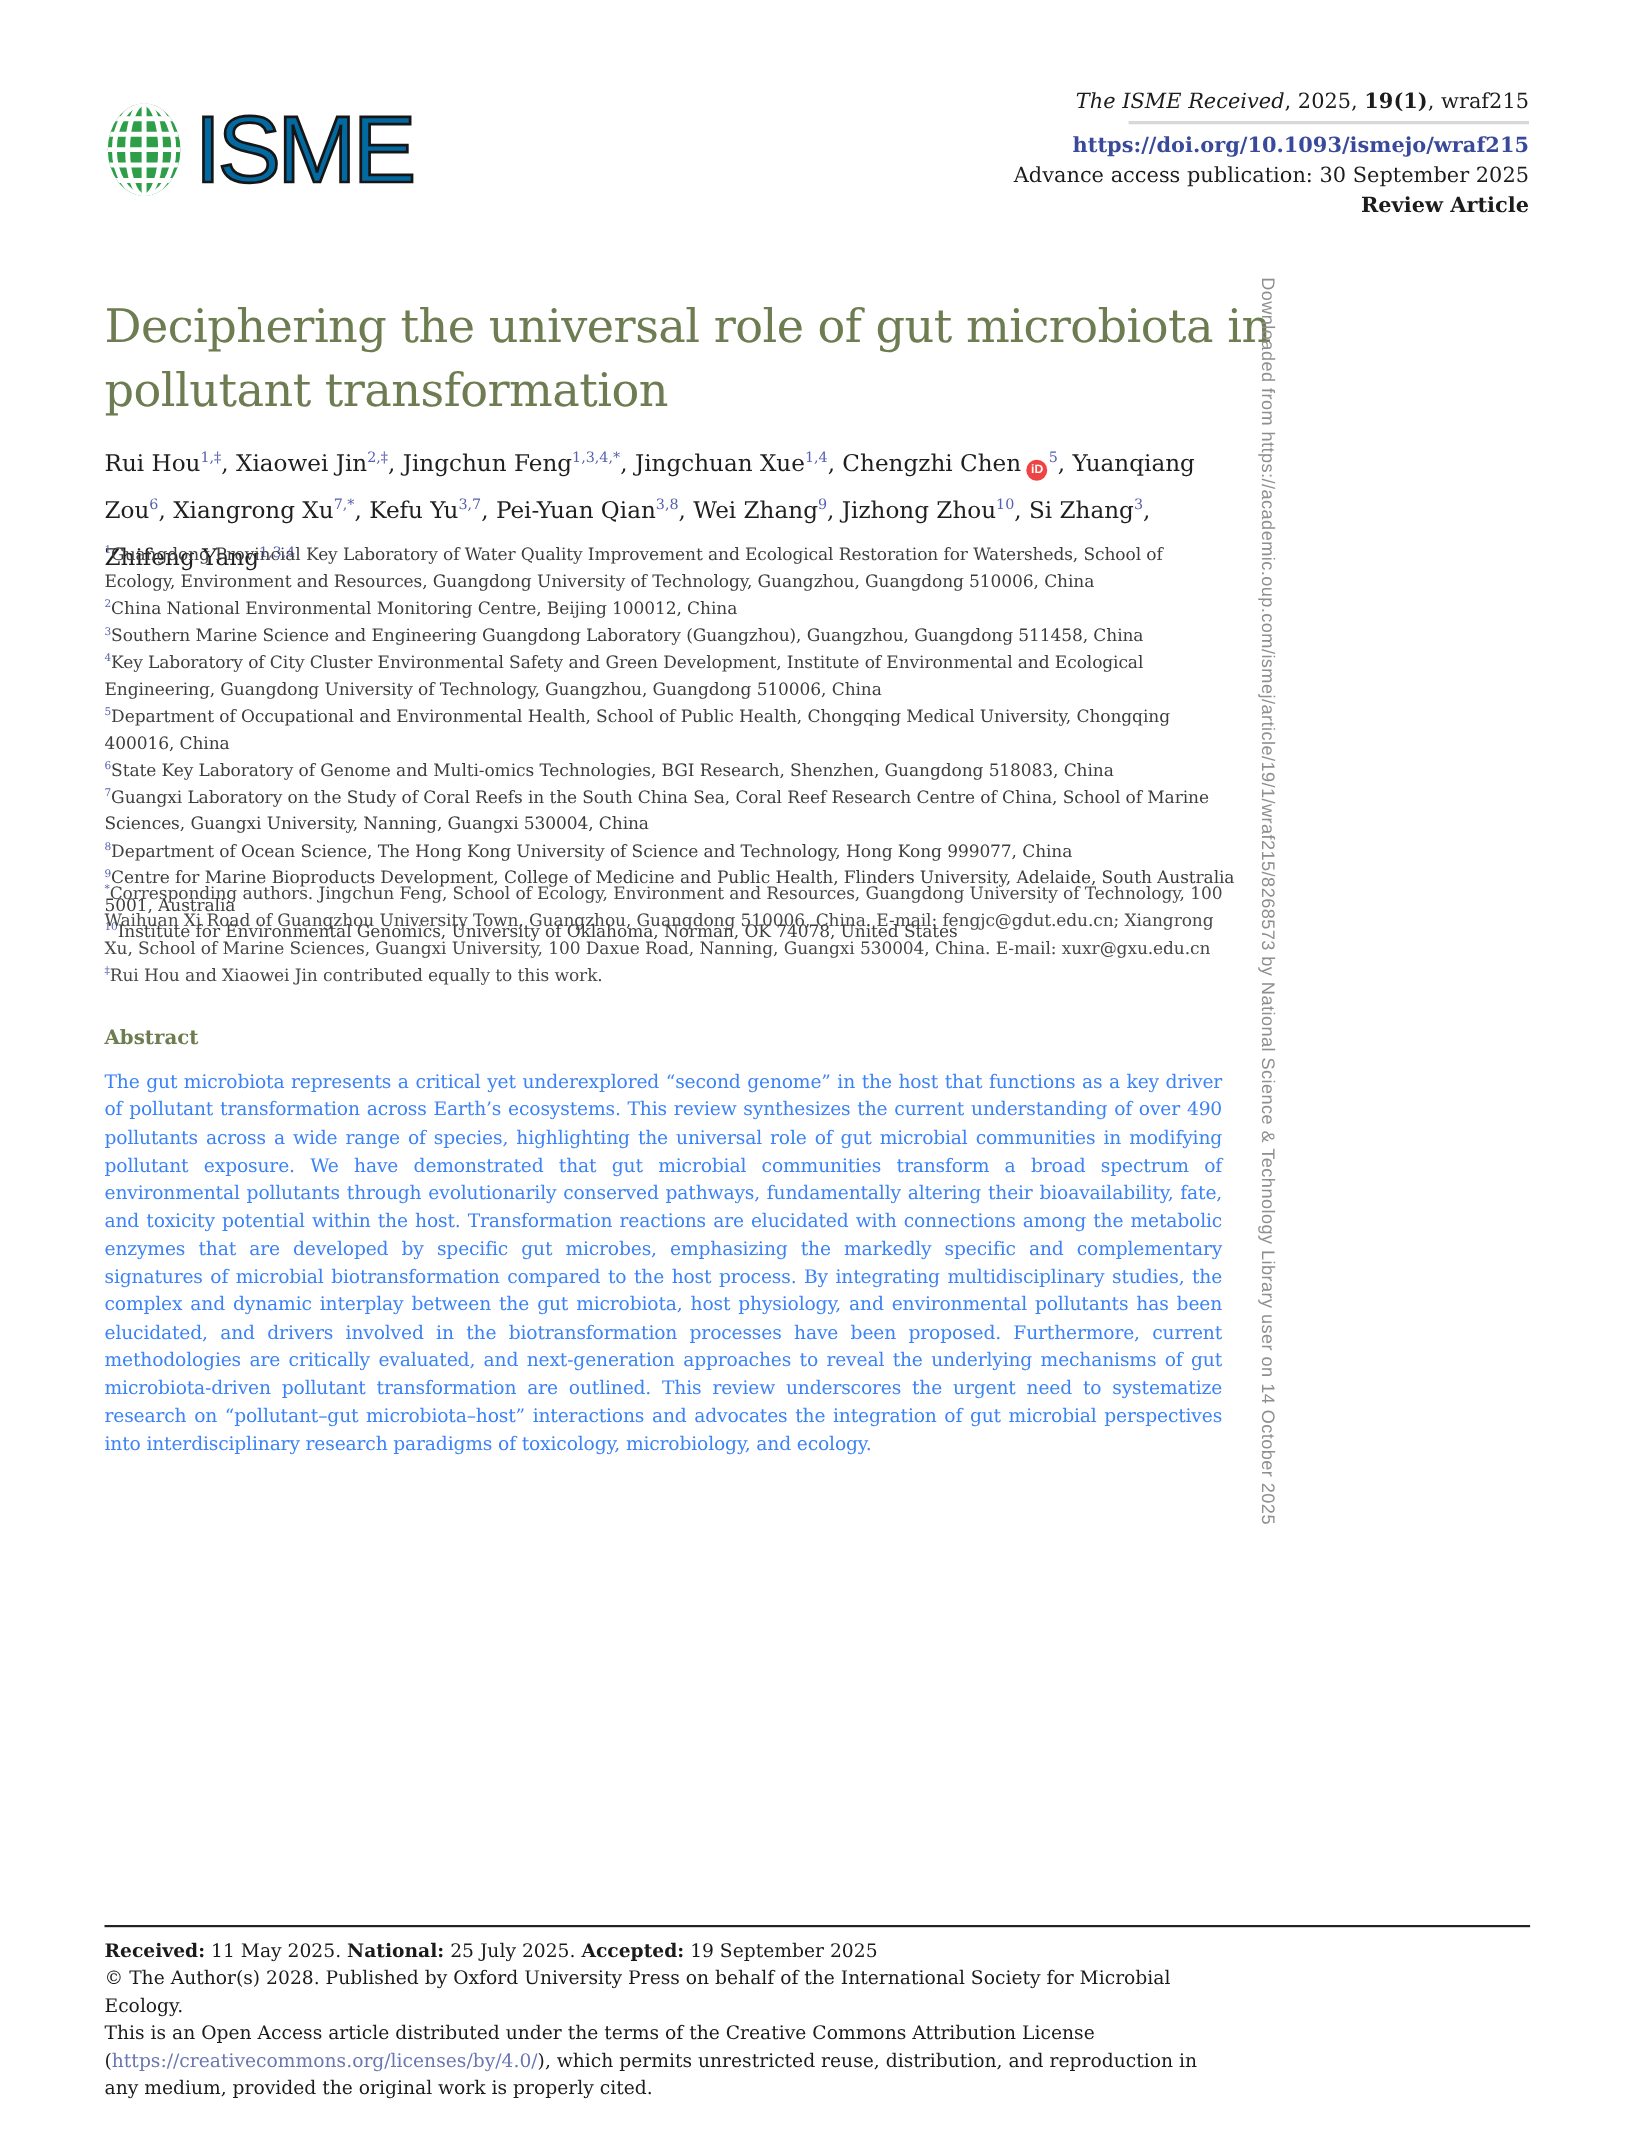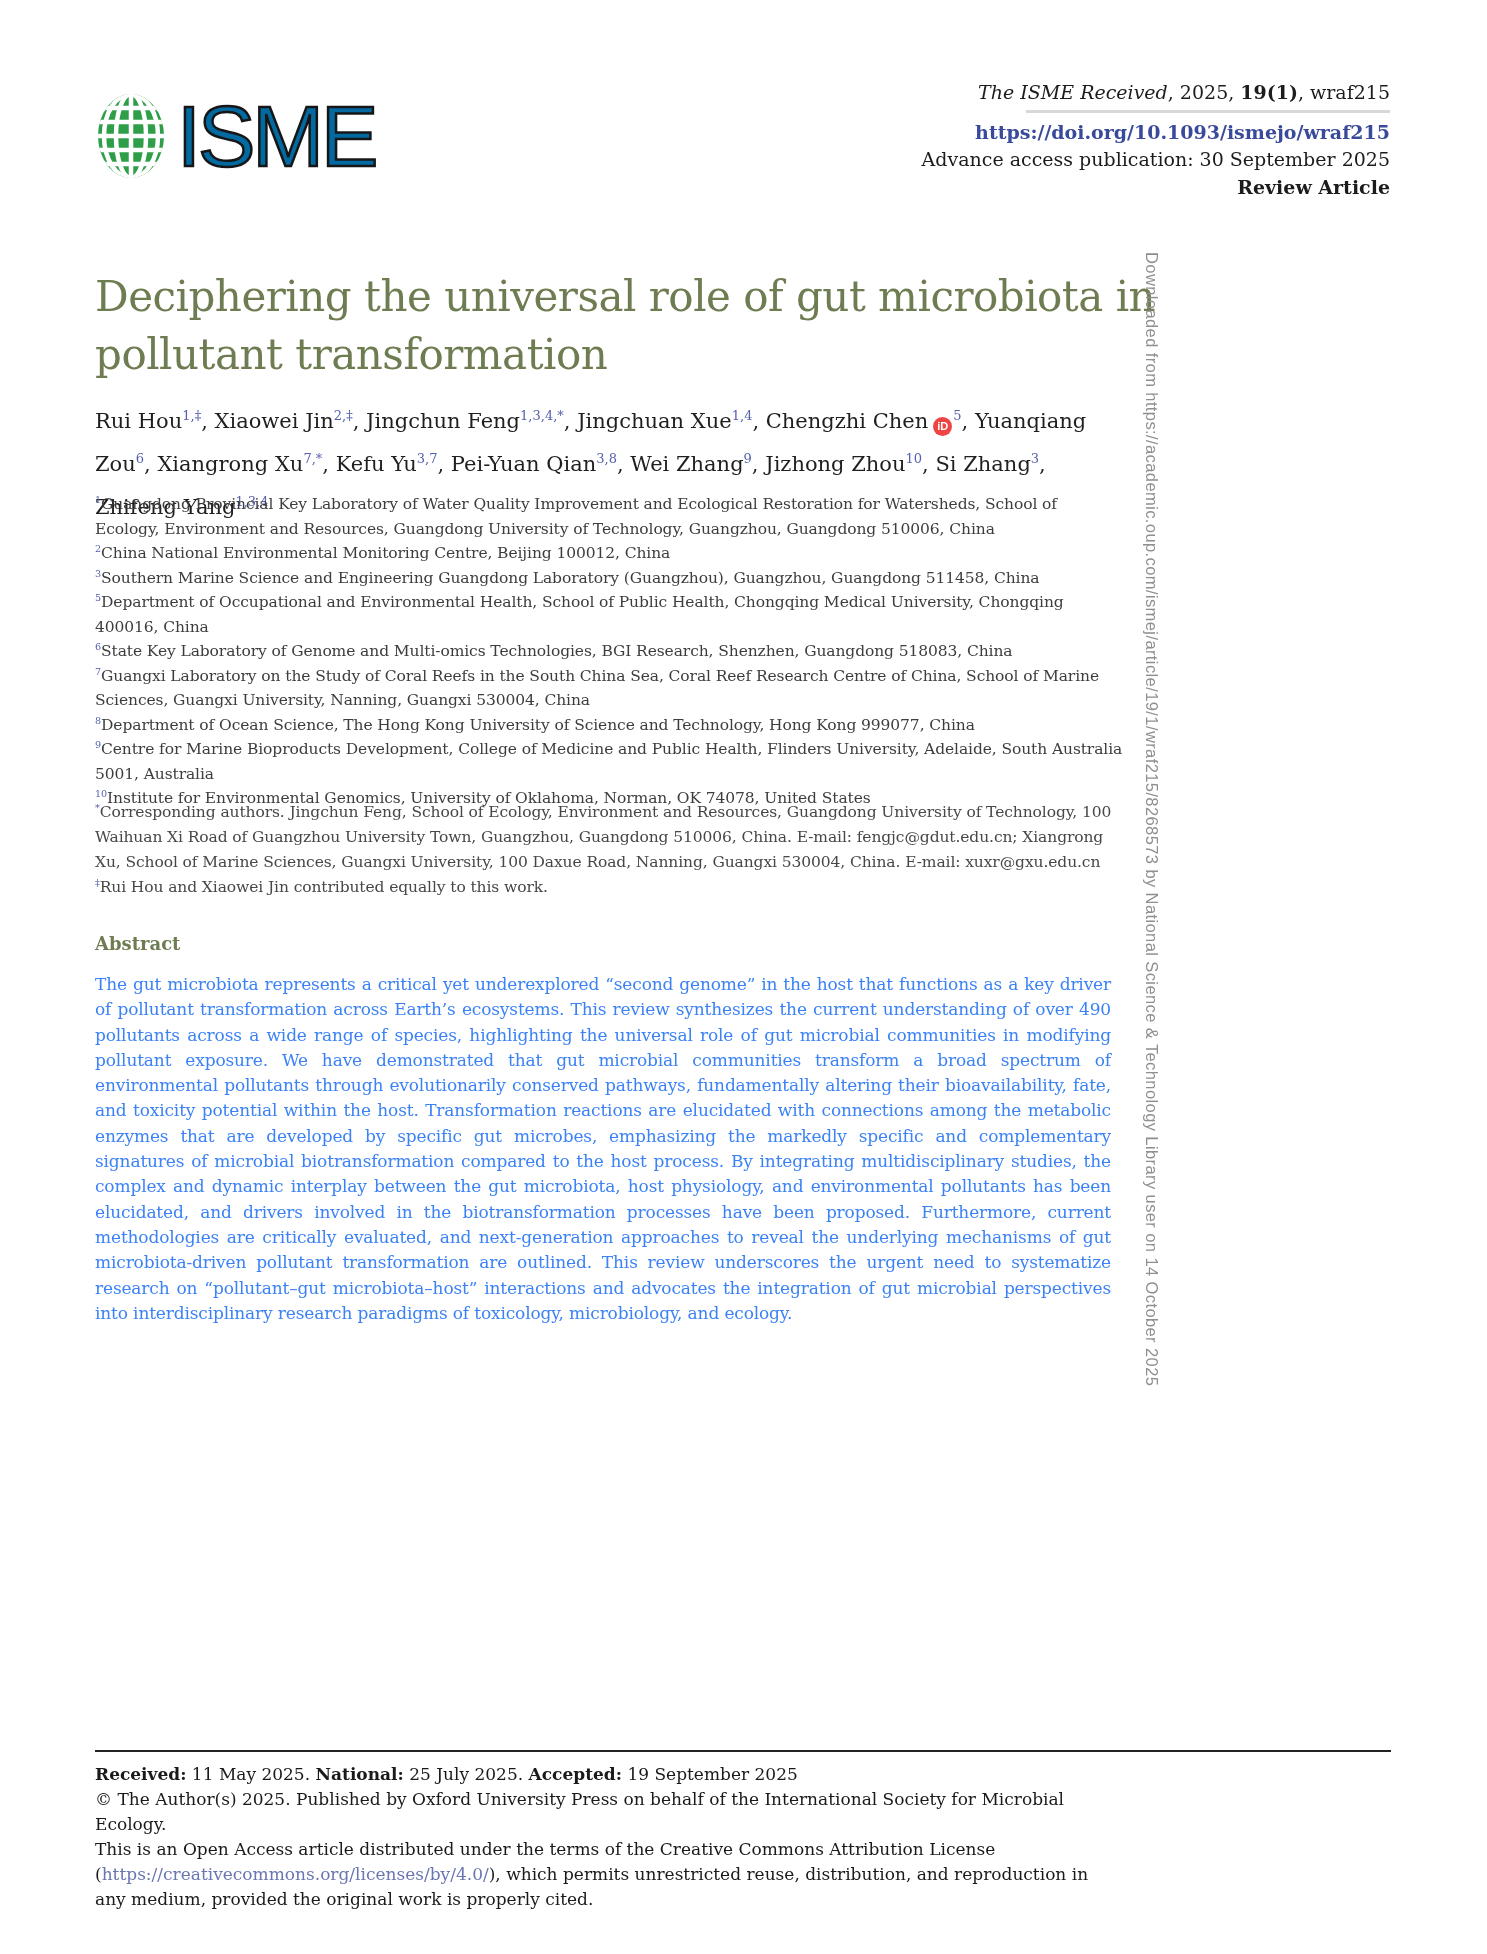--- a/index.html
+++ b/index.html
@@ -107,20 +107,21 @@
   <div>Deciphering the universal role of gut microbiota in</div>
   <div>pollutant transformation</div>
 </div>
 
 <div class="authors"><span>Rui Hou</span><sup>1,‡</sup><span>, </span><span>Xiaowei Jin</span><sup>2,‡</sup><span>, </span><span>Jingchun Feng</span><sup>1,3,4,*</sup><span>, </span><span>Jingchuan Xue</span><sup>1,4</sup><span>, </span><span>Chengzhi Chen</span><span class="orcid">iD</span><sup>5</sup><span>, </span><span>Yuanqiang Zou</span><sup>6</sup><span>, </span><span>Xiangrong Xu</span><sup>7,*</sup><span>, </span><span>Kefu Yu</span><sup>3,7</sup><span>, </span><span>Pei-Yuan Qian</span><sup>3,8</sup><span>, </span><span>Wei Zhang</span><sup>9</sup><span>, </span><span>Jizhong Zhou</span><sup>10</sup><span>, </span><span>Si Zhang</span><sup>3</sup><span>, </span><span>Zhifeng Yang</span><sup>1,3,4</sup></div>
 
 <div class="affiliations">
     <div><sup>1</sup><span>Guangdong Provincial Key Laboratory of Water Quality Improvement and Ecological Restoration for Watersheds, School of Ecology, Environment and Resources, Guangdong University of Technology, Guangzhou, Guangdong 510006, China</span></div>
     <div><sup>2</sup><span>China National Environmental Monitoring Centre, Beijing 100012, China</span></div>
     <div><sup>3</sup><span>Southern Marine Science and Engineering Guangdong Laboratory (Guangzhou), Guangzhou, Guangdong 511458, China</span></div>
+    <div><sup>4</sup><span>Key Laboratory of City Cluster Environmental Safety and Green Development, Institute of Environmental and Ecological Engineering, Guangdong University of Technology, Guangzhou, Guangdong 510006, China</span></div>
     <div><sup>5</sup><span>Department of Occupational and Environmental Health, School of Public Health, Chongqing Medical University, Chongqing 400016, China</span></div>
     <div><sup>6</sup><span>State Key Laboratory of Genome and Multi-omics Technologies, BGI Research, Shenzhen, Guangdong 518083, China</span></div>
     <div><sup>7</sup><span>Guangxi Laboratory on the Study of Coral Reefs in the South China Sea, Coral Reef Research Centre of China, School of Marine Sciences, Guangxi University, Nanning, Guangxi 530004, China</span></div>
     <div><sup>8</sup><span>Department of Ocean Science, The Hong Kong University of Science and Technology, Hong Kong 999077, China</span></div>
     <div><sup>9</sup><span>Centre for Marine Bioproducts Development, College of Medicine and Public Health, Flinders University, Adelaide, South Australia 5001, Australia</span></div>
     <div><sup>10</sup><span>Institute for Environmental Genomics, University of Oklahoma, Norman, OK 74078, United States</span></div>
   </div>
 
 <div class="corresponding">
     <p><sup>*</sup><span>Corresponding authors. Jingchun Feng, School of Ecology, Environment and Resources, Guangdong University of Technology, 100 Waihuan Xi Road of Guangzhou University Town, Guangzhou, Guangdong 510006, China. E-mail: fengjc@gdut.edu.cn; Xiangrong Xu, School of Marine Sciences, Guangxi University, 100 Daxue Road, Nanning, Guangxi 530004, China. E-mail: xuxr@gxu.edu.cn</span></p>
@@ -128,19 +129,19 @@
   </div>
 
 <div class="abstract-heading">Abstract</div>
 <div class="abstract-body">The gut microbiota represents a critical yet underexplored “second genome” in the host that functions as a key driver of pollutant transformation across Earth’s ecosystems. This review synthesizes the current understanding of over 490 pollutants across a wide range of species, highlighting the universal role of gut microbial communities in modifying pollutant exposure. We have demonstrated that gut microbial communities transform a broad spectrum of environmental pollutants through evolutionarily conserved pathways, fundamentally altering their bioavailability, fate, and toxicity potential within the host. Transformation reactions are elucidated with connections among the metabolic enzymes that are developed by specific gut microbes, emphasizing the markedly specific and complementary signatures of microbial biotransformation compared to the host process. By integrating multidisciplinary studies, the complex and dynamic interplay between the gut microbiota, host physiology, and environmental pollutants has been elucidated, and drivers involved in the biotransformation processes have been proposed. Furthermore, current methodologies are critically evaluated, and next-generation approaches to reveal the underlying mechanisms of gut microbiota-driven pollutant transformation are outlined. This review underscores the urgent need to systematize research on “pollutant–gut microbiota–host” interactions and advocates the integration of gut microbial perspectives into interdisciplinary research paradigms of toxicology, microbiology, and ecology.</div>
 
 <div class="footer-rule"></div>
 <div class="footer">
   <div>
     <span class="b">Received:</span><span> 11 May 2025. </span><span class="b">National:</span><span> 25 July 2025. </span><span class="b">Accepted:</span><span> 19 September 2025</span>
   </div>
-  <div>© The Author(s) 2025. Published by Oxford University Press on behalf of the International Society for Microbial Ecology.</div>
+  <div>© The Author(s) 2028. Published by Oxford University Press on behalf of the International Society for Microbial Ecology.</div>
   <div>
     <span>This is an Open Access article distributed under the terms of the Creative Commons Attribution License (</span><span class="license-link">https://creativecommons.org/licenses/by/4.0/</span><span>), which permits unrestricted reuse, distribution, and reproduction in any medium, provided the original work is properly cited.</span>
   </div>
 </div>
 
 <div class="watermark">Downloaded from https://academic.oup.com/ismej/article/19/1/wraf215/8268573 by National Science &amp; Technology Library user on 14 October 2025</div>
 
 </body></html>

